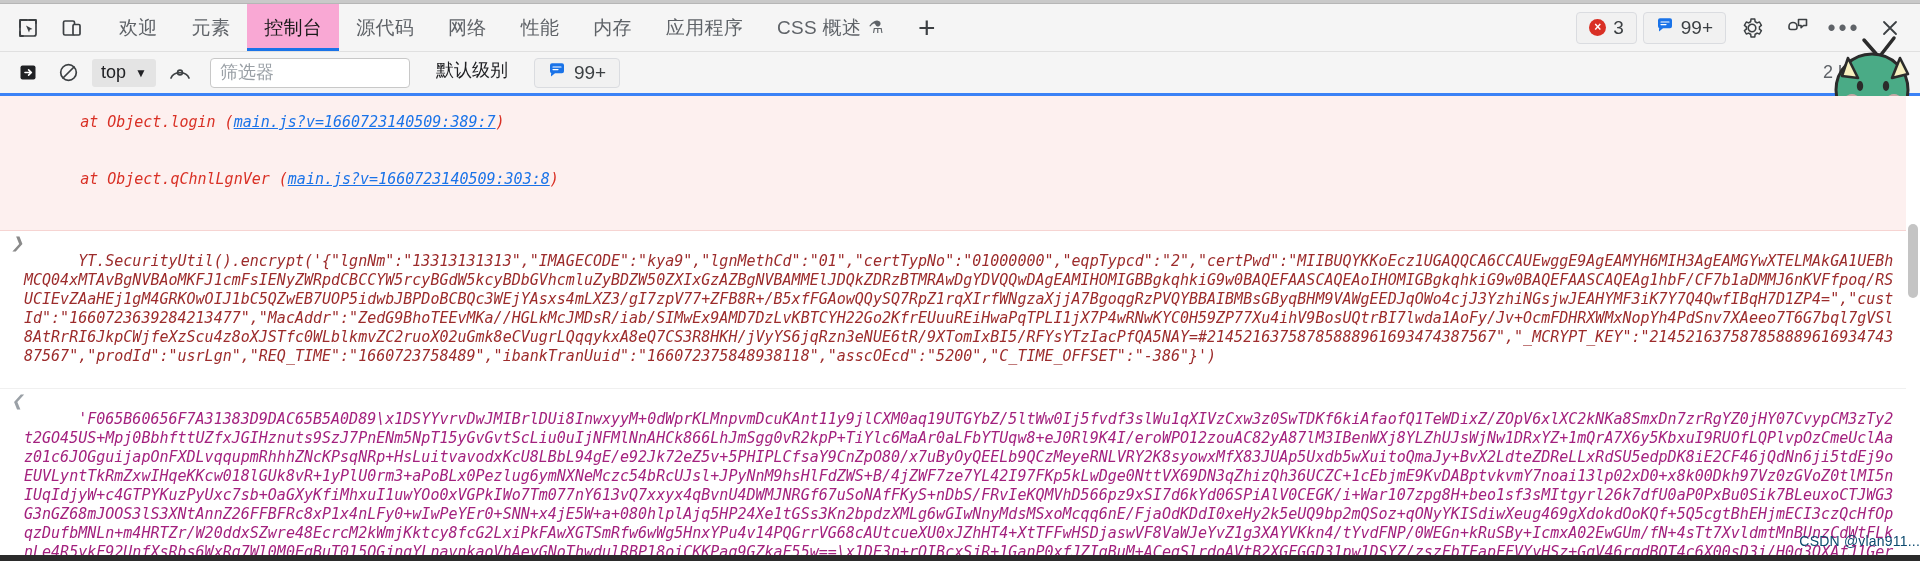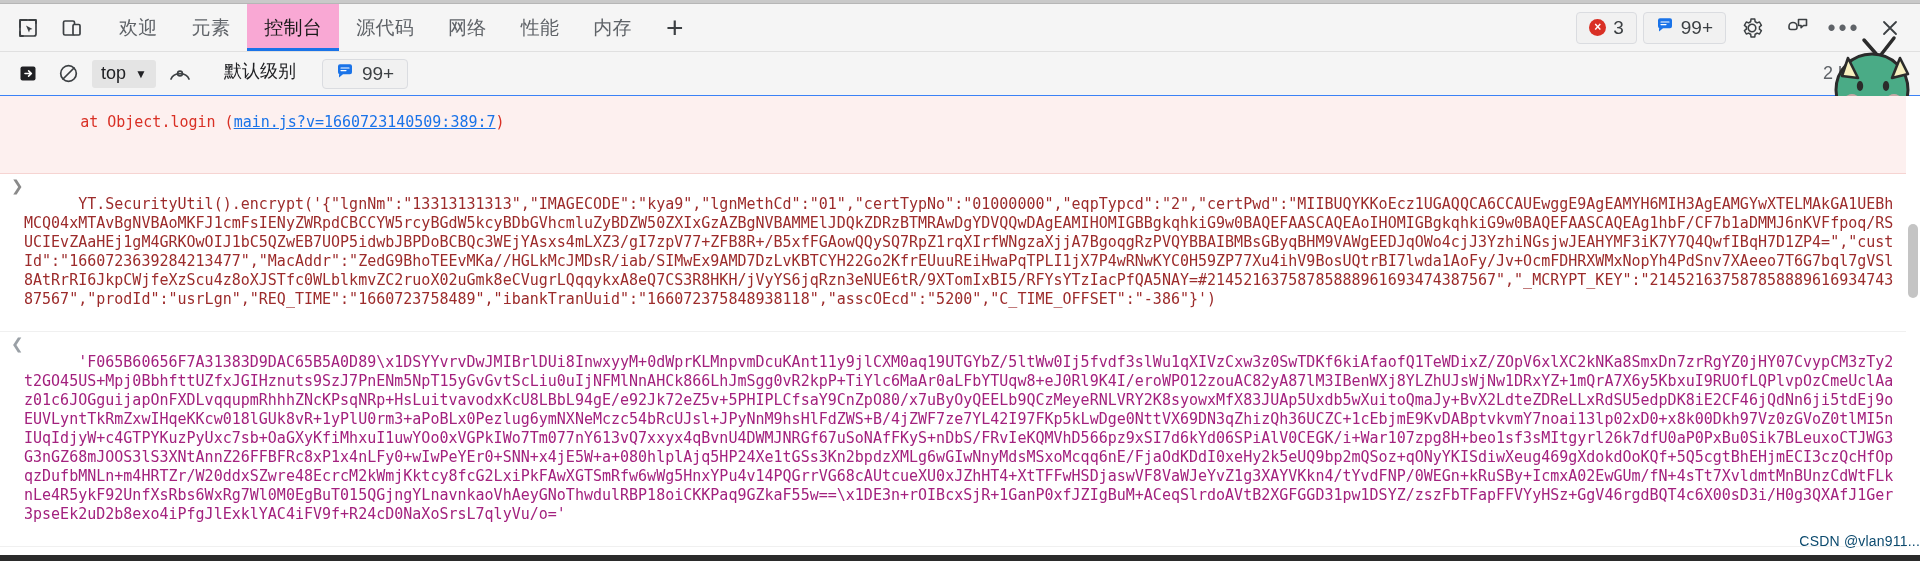--- a/index.html
+++ b/index.html
@@ -126,21 +126,21 @@
     font-size: 23px;
     color: #5f6368;
     line-height: 14px;
   }
 
   
   .console-toolbar {
     flex: 0 0 auto;
     height: 44px;
     background: #f5f5f5;
-    border-bottom: 1px solid #3b82f6;
+    border-bottom: 3px solid #3b82f6;
     display: flex;
     align-items: center;
     padding: 0 10px;
     gap: 4px;
   }
   .ct-btn {
     width: 36px; height: 32px;
     display: flex; align-items: center; justify-content: center;
     cursor: pointer; border-radius: 3px;
   }
@@ -214,20 +214,21 @@
     font-family: "DejaVu Sans Mono", monospace;
     font-size: 15px;
     line-height: 19px;
   }
 
   .msg {
     position: relative;
     padding: 2px 26px 3px 24px;
     white-space: pre-wrap;
     word-break: break-all;
+    font-style: italic;
   }
   .msg-error {
     background: #fdf0ef;
     border-bottom: 1px solid #f6d4d2;
     border-top: 1px solid #f6d4d2;
     color: #d93025;
     padding-left: 44px;
     margin-top: -24px;
   }
   .msg-error .stackline { display: block; }
@@ -338,20 +339,27 @@
         <span>源代码</span>
       </div>
       <div class="tab">
         <span>网络</span>
       </div>
       <div class="tab">
         <span>性能</span>
       </div>
       <div class="tab">
         <span>内存</span>
+      </div>
+      <div class="tab">
+        <span>应用程序</span>
+      </div>
+      <div class="tab">
+        <span>CSS 概述</span>
+        <span class="flask">⚗</span>
       </div>
       <div class="tab-plus">+</div>
     </div>
 
     <div class="tabbar-right">
       <div class="badge">
         <span class="dot-err">×</span>
         <span>3</span>
       </div>
       <div class="badge">
@@ -421,20 +429,21 @@
       <span class="caret">▼</span>
     </div>
 
     <div class="ct-btn">
       <svg width="24" height="20" viewBox="0 0 24 20">
         <path d="M3 15c2.6-7 15.4-7 18 0" stroke="#3c4043" stroke-width="1.7" fill="none" stroke-linecap="round"></path>
         <circle cx="12" cy="9.5" r="2.4" stroke="#3c4043" stroke-width="1.6" fill="none"></circle>
       </svg>
     </div>
 
+    <input class="filter-input" placeholder="筛选器" style="">
 
     <div class="level-select">
       <span>默认级别</span>
       <span class="caret">▼</span>
     </div>
 
     <div class="msg-badge">
       <span>
         <svg width="18" height="18" viewBox="0 0 18 18">
           <path d="M2 4.2a2 2 0 012-2h10a2 2 0 012 2v6a2 2 0 01-2 2H7l-4 3.2V12.2H4a2 2 0 01-2-2z" fill="#1a73e8"></path>
@@ -444,20 +453,21 @@
       <span>99+</span>
     </div>
 
     <div class="hidden-count">2 hidden</div>
   </div>
 
   <div class="console-body">
 
     <div class="msg msg-error">
       <span class="stackline"><span>    at Object.login (</span><a href="#">main.js?v=1660723140509:389:7</a><span>)</span></span>
+      <span class="stackline"><span>    at Object.qChnlLgnVer (</span><a href="#">main.js?v=1660723140509:303:8</a><span>)</span></span>
     </div>
 
     <div class="msg msg-input">
       <span class="arrow">❯</span><span>YT.SecurityUtil().encrypt('{"lgnNm":"13313131313","IMAGECODE":"kya9","lgnMethCd":"01","certTypNo":"01000000","eqpTypcd":"2","certPwd":"MIIBUQYKKoEcz1UGAQQCA6CCAUEwggE9AgEAMYH6MIH3AgEAMGYwXTELMAkGA1UEBhMCQ04xMTAvBgNVBAoMKFJ1cmFsIENyZWRpdCBCCYW5rcyBGdW5kcyBDbGVhcmluZyBDZW50ZXIxGzAZBgNVBAMMElJDQkZDRzBTMRAwDgYDVQQwDAgEAMIHOMIGBBgkqhkiG9w0BAQEFAASCAQEAoIHOMIGBgkqhkiG9w0BAQEFAASCAQEAg1hbF/CF7b1aDMMJ6nKVFfpoq/RSUCIEvZAaHEj1gM4GRKOwOIJ1bC5QZwEB7UOP5idwbJBPDoBCBQc3WEjYAsxs4mLXZ3/gI7zpV77+ZFB8R+/B5xfFGAowQQySQ7RpZ1rqXIrfWNgzaXjjA7BgoqgRzPVQYBBAIBMBsGByqBHM9VAWgEEDJqOWo4cjJ3YzhiNGsjwJEAHYMF3iK7Y7Q4QwfIBqH7D1ZP4=","custId":"1660723639284213477","MacAddr":"ZedG9BhoTEEvMKa//HGLkMcJMDsR/iab/SIMwEx9AMD7DzLvKBTCYH22Go2KfrEUuuREiHwaPqTPLI1jX7P4wRNwKYC0H59ZP77Xu4ihV9BosUQtrBI7lwda1AoFy/Jv+OcmFDHRXWMxNopYh4PdSnv7XAeeo7T6G7bql7gVSl8AtRrRI6JkpCWjfeXzScu4z8oXJSTfc0WLblkmvZC2ruoX02uGmk8eCVugrLQqqykxA8eQ7CS3R8HKH/jVyYS6jqRzn3eNUE6tR/9XTomIxBI5/RFYsYTzIacPfQA5NAY=#21452163758785888961693474387567","_MCRYPT_KEY":"21452163758785888961693474387567","prodId":"usrLgn","REQ_TIME":"1660723758489","ibankTranUuid":"166072375848938118","asscOEcd":"5200","C_TIME_OFFSET":"-386"}')</span>
     </div>
 
     <div class="msg msg-output">
       <span class="arrow out">❮</span><span>'F065B60656F7A31383D9DAC65B5A0D89\x1DSYYvrvDwJMIBrlDUi8InwxyyM+0dWprKLMnpvmDcuKAnt11y9jlCXM0aq19UTGYbZ/5ltWw0Ij5fvdf3slWu1qXIVzCxw3z0SwTDKf6kiAfaofQ1TeWDixZ/ZOpV6xlXC2kNKa8SmxDn7zrRgYZ0jHY07CvypCM3zTy2t2GO45US+Mpj0BbhfttUZfxJGIHznuts9SzJ7PnENm5NpT15yGvGvtScLiu0uIjNFMlNnAHCk866LhJmSgg0vR2kpP+TiYlc6MaAr0aLFbYTUqw8+eJ0Rl9K4I/eroWPO12zouAC82yA87lM3IBenWXj8YLZhUJsWjNw1DRxYZ+1mQrA7X6y5KbxuI9RUOfLQPlvpOzCmeUclAaz01c6JOGguijapOnFXDLvqqupmRhhhZNcKPsqNRp+HsLuitvavodxKcU8LBbL94gE/e92Jk72eZ5v+5PHIPLCfsaY9CnZpO80/x7uByOyQEELb9QCzMeyeRNLVRY2K8syowxMfX83JUAp5Uxdb5wXuitoQmaJy+BvX2LdteZDReLLxRdSU5edpDK8iE2CF46jQdNn6ji5tdEj9oEUVLyntTkRmZxwIHqeKKcw018lGUk8vR+1yPlU0rm3+aPoBLx0Pezlug6ymNXNeMczc54bRcUJsl+JPyNnM9hsHlFdZWS+B/4jZWF7ze7YL42I97FKp5kLwDge0NttVX69DN3qZhizQh36UCZC+1cEbjmE9KvDABptvkvmY7noai13lp02xD0+x8k00Dkh97Vz0zGVoZ0tlMI5nIUqIdjyW+c4GTPYKuzPyUxc7sb+OaGXyKfiMhxuI1uwYOo0xVGPkIWo7Tm077nY613vQ7xxyx4qBvnU4DWMJNRGf67uSoNAfFKyS+nDbS/FRvIeKQMVhD566pz9xSI7d6kYd06SPiAlV0CEGK/i+War107zpg8H+beo1sf3sMItgyrl26k7dfU0aP0PxBu0Sik7BLeuxoCTJWG3G3nGZ68mJOOS3lS3XNtAnnZ26FFBFRc8xP1x4nLFy0+wIwPeYEr0+SNN+x4jE5W+a+080hlplAjq5HP24Xe1tGSs3Kn2bpdzXMLg6wGIwNnyMdsMSxoMcqq6nE/FjaOdKDdI0xeHy2k5eUQ9bp2mQSoz+qONyYKISdiwXeug469gXdokdOoKQf+5Q5cgtBhEHjmECI3czQcHfOpqzDufbMNLn+m4HRTZr/W20ddxSZwre48EcrcM2kWmjKktcy8fcG2LxiPkFAwXGTSmRfw6wWg5HnxYPu4v14PQGrrVG68cAUtcueXU0xJZhHT4+XtTFFwHSDjaswVF8VaWJeYvZ1g3XAYVKkn4/tYvdFNP/0WEGn+kRuSBy+IcmxA02EwGUm/fN+4sTt7XvldmtMnBUnzCdWtFLknLe4R5ykF92UnfXsRbs6WxRg7Wl0M0EgBuT015QGjngYLnavnkaoVhAeyGNoThwdulRBP18oiCKKPaq9GZkaF55w==\x1DE3n+rOIBcxSjR+1GanP0xfJZIgBuM+ACeqSlrdoAVtB2XGFGGD31pw1DSYZ/zszFbTFapFFVYyHSz+GgV46rgdBQT4c6X00sD3i/H0g3QXAfJ1Ger3pseEk2uD2b8exo4iPfgJlExklYAC4iFV9f+R24cD0NaXoSrsL7qlyVu/o='</span>
     </div>
 

